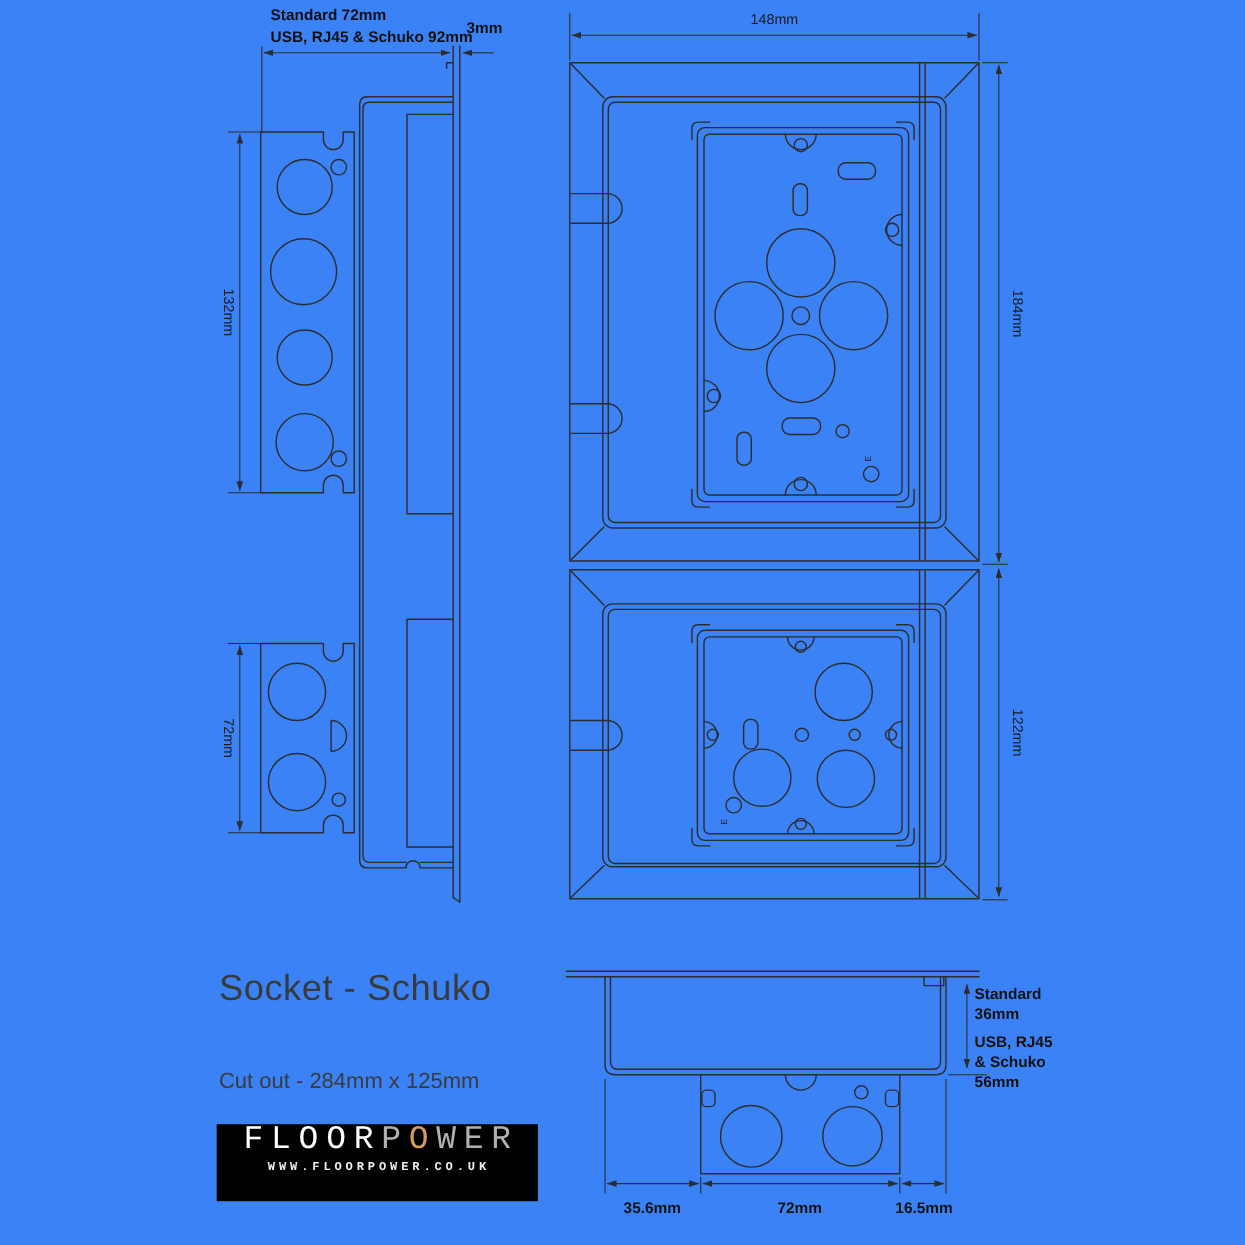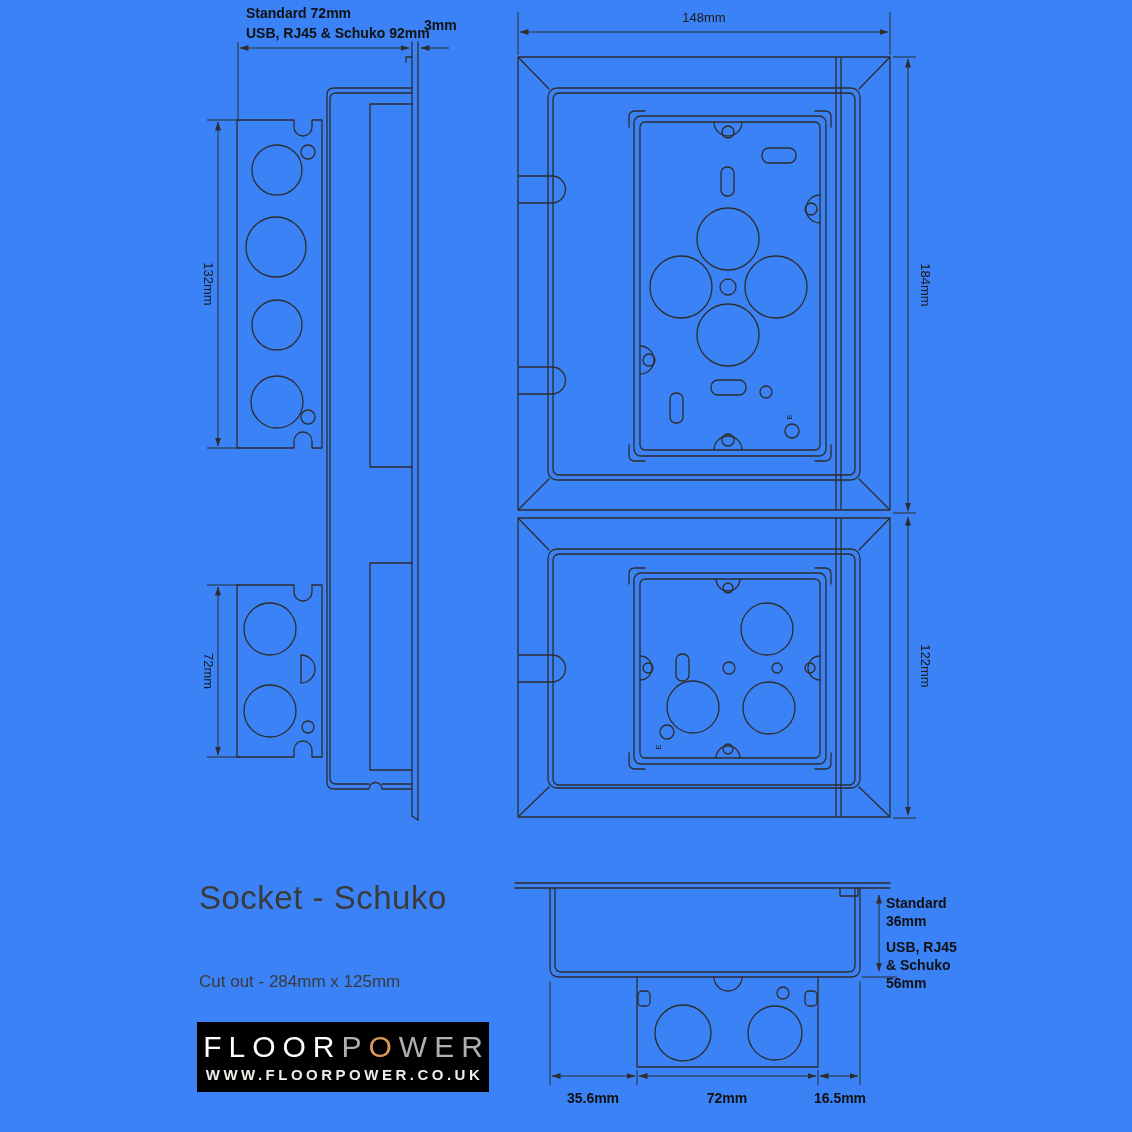--- a/index.html
+++ b/index.html
@@ -7,28 +7,28 @@
           font-family:"Liberation Sans", sans-serif;}
   svg{position:absolute;left:0;top:0;}
   .ln{fill:none;stroke:#2d2d2d;stroke-width:1.3;stroke-linejoin:round;stroke-linecap:round;}
   .thin{fill:none;stroke:#2d2d2d;stroke-width:1;}
   .dimtxt{fill:#1a1a1a;font-size:13px;font-family:"Liberation Sans",sans-serif;}
   .boldtxt{fill:#111;font-size:14px;font-weight:700;font-family:"Liberation Sans",sans-serif;}
   .tinytxt{fill:#1a1a1a;font-size:8px;font-family:"Liberation Sans",sans-serif;}
   .anchor-mid{text-anchor:middle;}
   #title-block{position:absolute;left:199px;top:876px;color:#3a3a3a;}
   #title-block .t-line{font-size:33px;line-height:44px;letter-spacing:0.5px;}
-  #cutout-line{position:absolute;left:199px;top:972px;font-size:17px;color:#3a3a3a;}
+  #cutout-line{position:absolute;left:199px;top:972px;font-size:20px;color:#3a3a3a;}
   #logo{position:absolute;left:197px;top:1022px;width:292px;height:70px;background:#000;
-        display:flex;flex-direction:column;align-items:center;justify-content:center;gap:4px;}
+        display:flex;flex-direction:column;align-items:center;gap:4px;font-family:Liberation Mono, monospace;}
   #logo .main{font-size:30px;letter-spacing:7px;line-height:30px;white-space:nowrap;padding-left:7px;}
   #logo .main .floor{color:#ffffff;}
   #logo .main .power{color:#b0b0b0;}
   #logo .main .orange{color:#d6995f;}
-  #logo .url{font-size:15px;font-weight:600;letter-spacing:3.5px;color:#f0ede8;white-space:nowrap;padding-left:3px;}
+  #logo .url{font-size:11px;font-weight:600;letter-spacing:3.5px;color:#f0ede8;white-space:nowrap;padding-left:3px;}
 </style>
 </head>
 <body>
 
 <div id="canvas">
 
 <svg width="1132" height="1132" viewBox="0 0 1132 1132">
   <defs>
     <marker id="arr" markerWidth="10" markerHeight="8" refX="8.5" refY="3" orient="auto-start-reverse" markerUnits="userSpaceOnUse">
       <path d="M0,0 L9,3 L0,6 Z" fill="#2d2d2d"></path>

